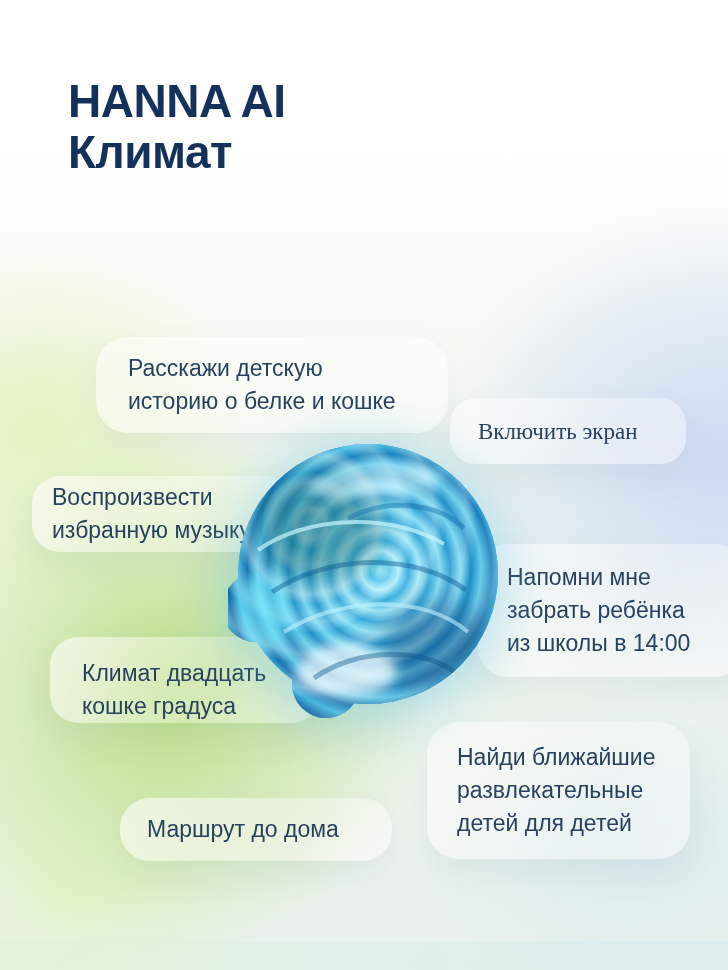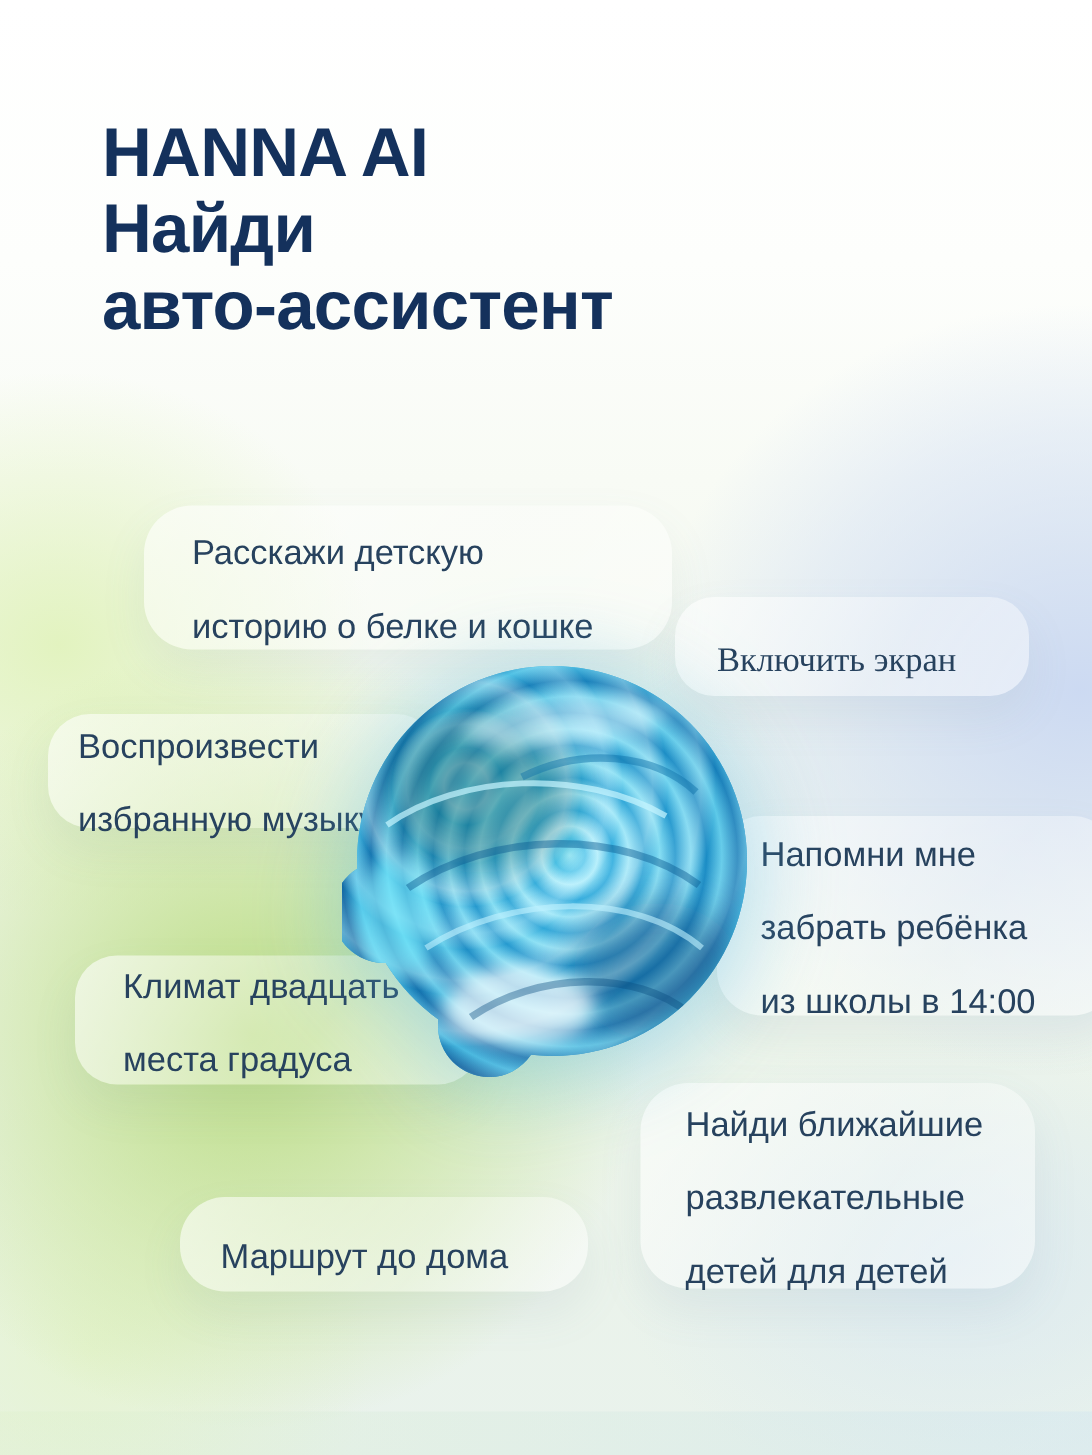--- a/index.html
+++ b/index.html
@@ -32,21 +32,21 @@
   }
   .bubble {
     position: absolute;
     display: flex; flex-direction: column; justify-content: center;
     background: linear-gradient(125deg, rgba(255,255,255,0.60) 0%, rgba(255,255,255,0.32) 60%, rgba(255,255,255,0.46) 100%);
     box-shadow: 0 14px 30px rgba(110,140,160,0.10);
     color: #27425e;
     font-size: 23px;
     line-height: 33px;
   }
-  .bubble span { display: block; white-space: nowrap; margin-top: 16px; }
+  .bubble span { display: block; white-space: nowrap; }
   .b-story    { left:  96px; top: 337px; width: 320px; height:  96px; border-radius: 32px; padding-left: 32px; }
   .b-screen   { left: 450px; top: 398px; width: 208px; height:  66px; border-radius: 26px; padding-left: 28px; font-family: Liberation Serif, serif; }
   .b-music    { left:  32px; top: 476px; width: 240px; height:  76px; border-radius: 28px; padding-left: 20px; }
   .b-reminder { left: 478px; top: 544px; width: 238px; height: 133px; border-radius: 30px; padding-left: 29px; }
   .b-climate  { left:  50px; top: 637px; width: 238px; height:  86px; border-radius: 28px; padding-left: 32px; justify-content: flex-end; }
   .b-route    { left: 120px; top: 798px; width: 245px; height:  63px; border-radius: 30px; padding-left: 27px; }
   .b-places   { left: 427px; top: 722px; width: 233px; height: 137px; border-radius: 32px; padding-left: 30px; }
   .orb {
     position: absolute; left: 228px; top: 432px;
     width: 276px; height: 288px;
@@ -57,22 +57,21 @@
     background: linear-gradient(90deg, rgba(220,240,200,0.30), rgba(205,228,240,0.38));
   }
 </style>
 </head>
 <body>
 
 <div class="canvas">
 
   <div class="title">
     <div>HANNA AI</div>
-    <div>Найди</div>
-    <div>авто-ассистент</div>
+    <div>Климат</div>
   </div>
 
   <div class="bubble b-story">
     <span>Расскажи детскую</span>
     <span>историю о белке и кошке</span>
   </div>
 
   <div class="bubble b-screen">
     <span>Включить экран</span>
   </div>
@@ -83,21 +82,21 @@
   </div>
 
   <div class="bubble b-reminder">
     <span>Напомни мне</span>
     <span>забрать ребёнка</span>
     <span>из школы в 14:00</span>
   </div>
 
   <div class="bubble b-climate">
     <span>Климат двадцать</span>
-    <span>места градуса</span>
+    <span>кошке градуса</span>
   </div>
 
   <div class="bubble b-route">
     <span>Маршрут до дома</span>
   </div>
 
   <div class="bubble b-places">
     <span>Найди ближайшие</span>
     <span>развлекательные</span>
     <span>детей для детей</span>

